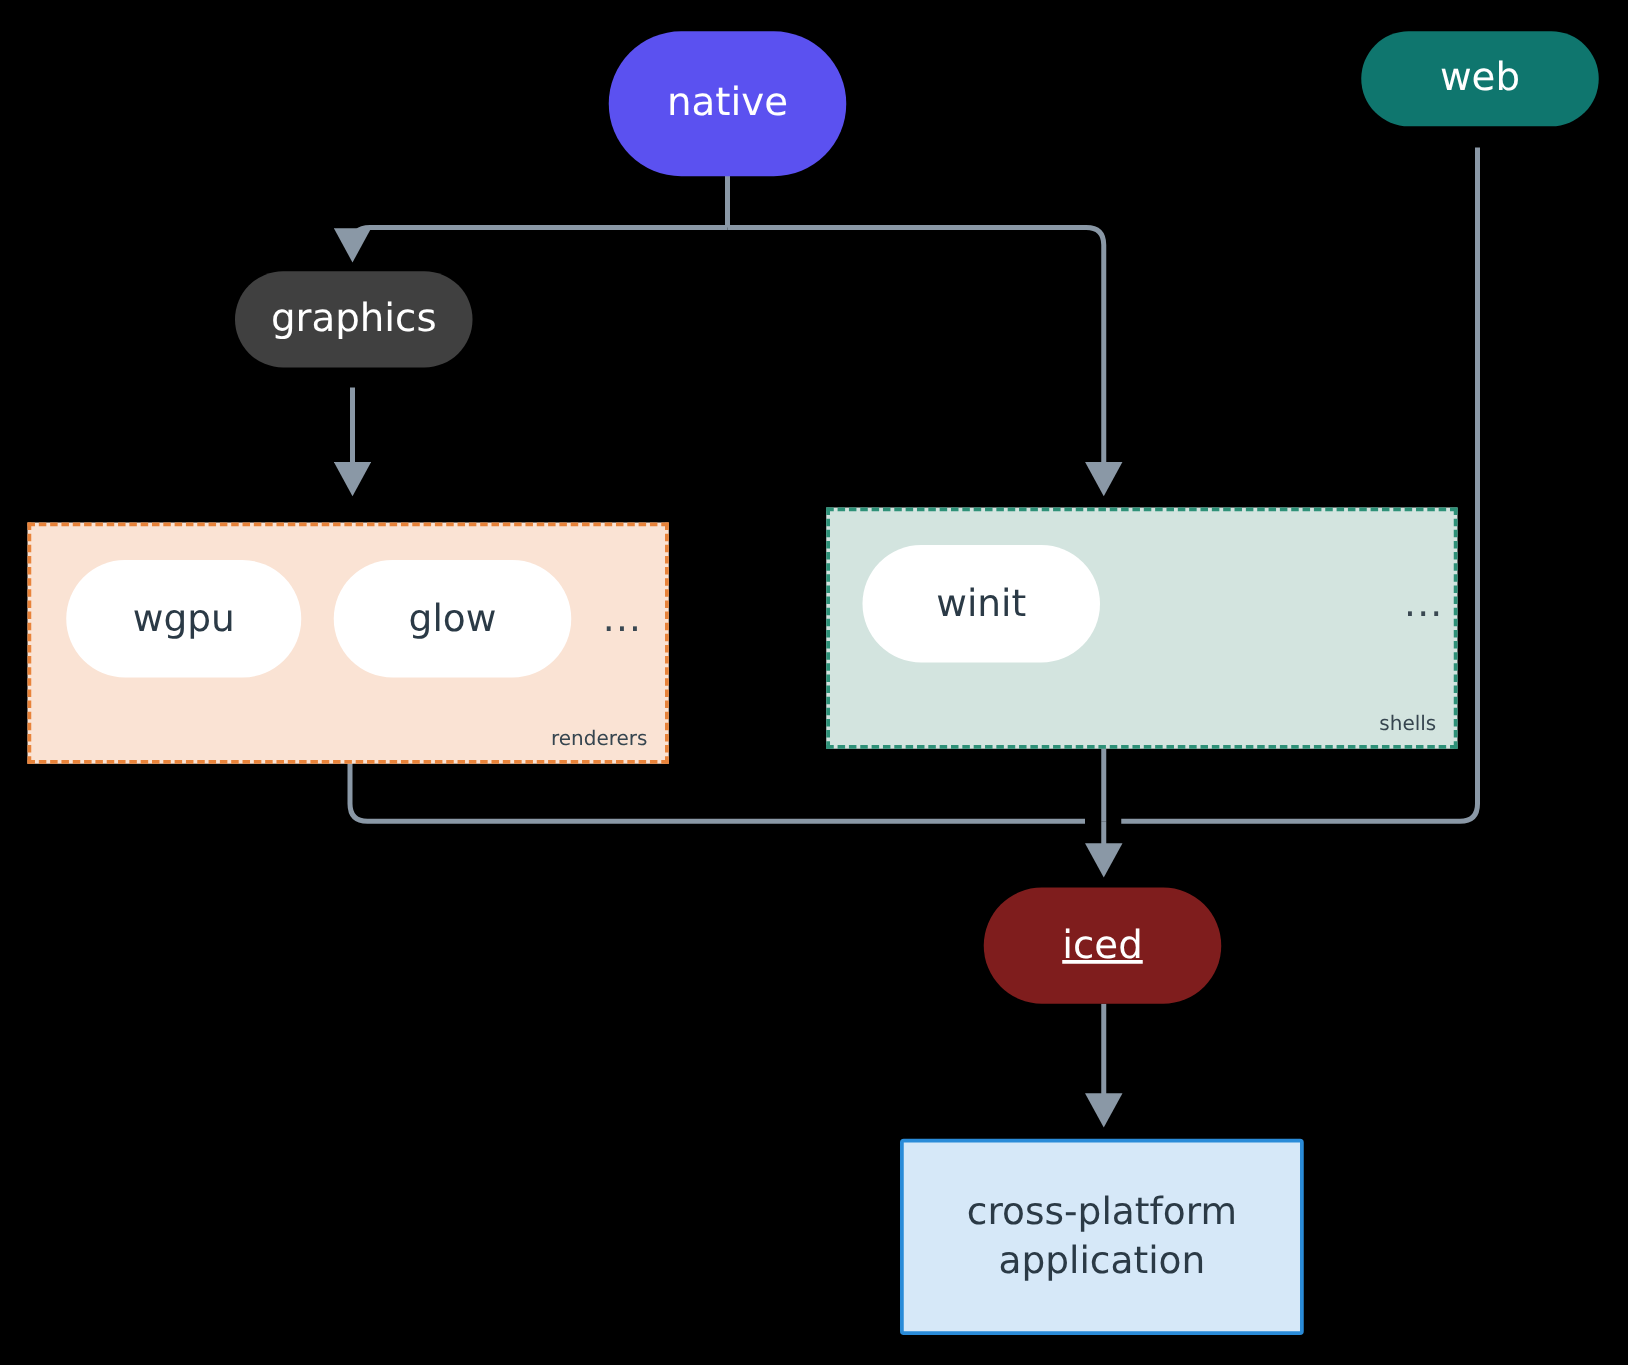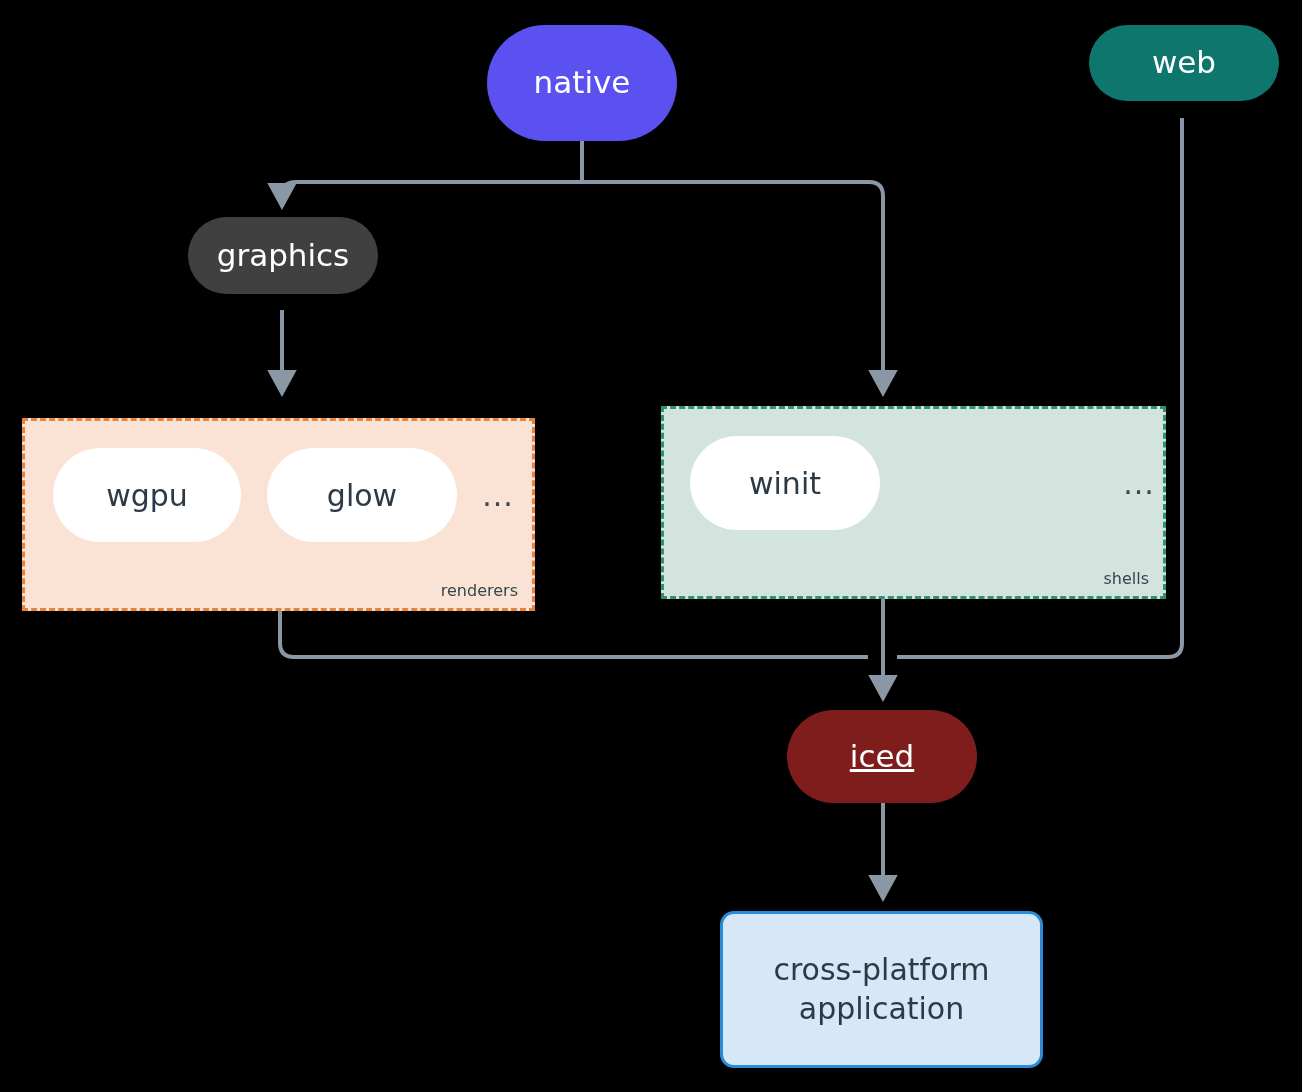--- a/index.html
+++ b/index.html
@@ -69,21 +69,21 @@
     position: absolute;
     display: flex;
     align-items: center;
     justify-content: center;
     color: #3a4852;
     font-size: 30px;
     letter-spacing: 1px;
   }
   
   .rect {
-    border-radius: 14px;
+    border-radius: 3px;
     font-size: 30px;
   }
 </style>
 </head>
 <body>
 
 <div id="stage" style="background: rgb(0, 0, 0);">
 
   <svg id="edge-layer" viewBox="0 0 1302 1092" xmlns="http://www.w3.org/2000/svg">
     <defs>

